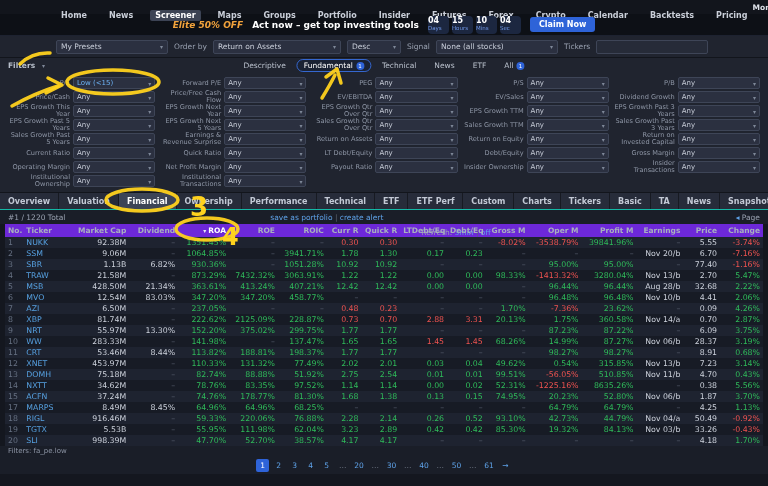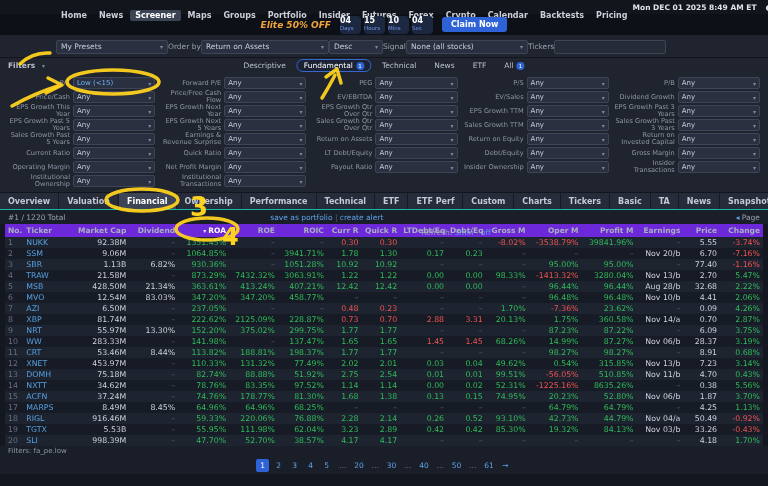--- a/index.html
+++ b/index.html
@@ -2,21 +2,21 @@
 <html><head>
 <meta charset="utf-8">
 <style>
   * { box-sizing: border-box; margin: 0; padding: 0; }
   html,body { width: 768px; height: 486px; background: #14171f; overflow: hidden;
     font-family: "DejaVu Sans","Liberation Sans",sans-serif; position: relative; }
 
   
   .topnav { height: 14px; background: #12151c; display: flex; align-items: center;
     padding: 0 6px 0 56px; }
-  .nav-items { display: flex; align-items: center; gap: 2px; margin-top: 16px; }
+  .nav-items { display: flex; align-items: center; gap: 12px; margin-top: 16px; }
   .nav-item { font-size: 8px; font-weight: bold; color: #c9ced8; padding: 1px 5px;
     border-radius: 2px; cursor: pointer; white-space: nowrap; }
   .nav-item.active { background: #3c4354; color: #fff; }
   .topnav-right { margin-left: auto; display: flex; align-items: center; gap: 9px;
     font-size: 7.5px; color: #dfe3ea; white-space: nowrap; }
   .datetime { font-weight: bold; }
   .theme-toggle,.help-link { display: flex; align-items: center; gap: 2px; cursor: pointer; }
 
   
   .promo { height: 22px; background: #0d1016; display: flex; align-items: center;
@@ -26,21 +26,21 @@
   .countdown { display: flex; gap: 3px; }
   .cd-box { width: 21px; height: 18px; background: #1c2740; border-radius: 4px;
     display: flex; flex-direction: column; align-items: flex-start; justify-content: center; }
   .cd-num { font-size: 8px; font-weight: bold; color: #fff; line-height: 8px; }
   .cd-unit { font-size: 5.5px; color: #6f97e8; line-height: 7px; }
   .claim-btn { background: #2e63d8; color: #fff; font-size: 8px; font-weight: bold;
     padding: 3px 9px; border-radius: 3px; cursor: pointer; }
 
   
   .preset-row { height: 22px; background: #20242f; display: flex; align-items: center;
-    padding: 0 8px 0 56px; border-bottom: 1px solid #12151c; }
+    gap: 6px; padding: 0 8px 0 56px; border-bottom: 1px solid #12151c; }
   .sel { background: #2b3040; border: 1px solid #3e4557; border-radius: 2px; height: 14px;
     display: flex; align-items: center; justify-content: space-between; padding: 0 4px;
     font-size: 7.5px; color: #c8cdd8; cursor: pointer; white-space: nowrap; }
   .caret { color: #7e8798; font-size: 6px; margin-left: 4px; }
   .w-presets { width: 112px; } .w-order { width: 128px; } .w-dir { width: 54px; }
   .w-signal { width: 122px; } 
   .lbl { font-size: 7.5px; color: #99a1b0; white-space: nowrap; }
   .tickers-input { background: #262b38; border: 1px solid #3e4557; border-radius: 2px;
     width: 112px; height: 14px; color: #dfe3ea; font-size: 7.5px; padding: 0 3px; }
 
@@ -145,20 +145,21 @@
     <span class="theme-toggle">
       <span>◐</span>
 
     </span>
 
   </div>
 </div>
 
 <div class="promo">
   <span class="elite">Elite 50% OFF</span>
+  <span class="promo-msg">Act now – get top investing tools</span>
   <div class="countdown">
       <div class="cd-box">
         <div class="cd-num">04</div>
         <div class="cd-unit">Days</div>
       </div>
       <div class="cd-box">
         <div class="cd-num">15</div>
         <div class="cd-unit">Hours</div>
       </div>
       <div class="cd-box">

